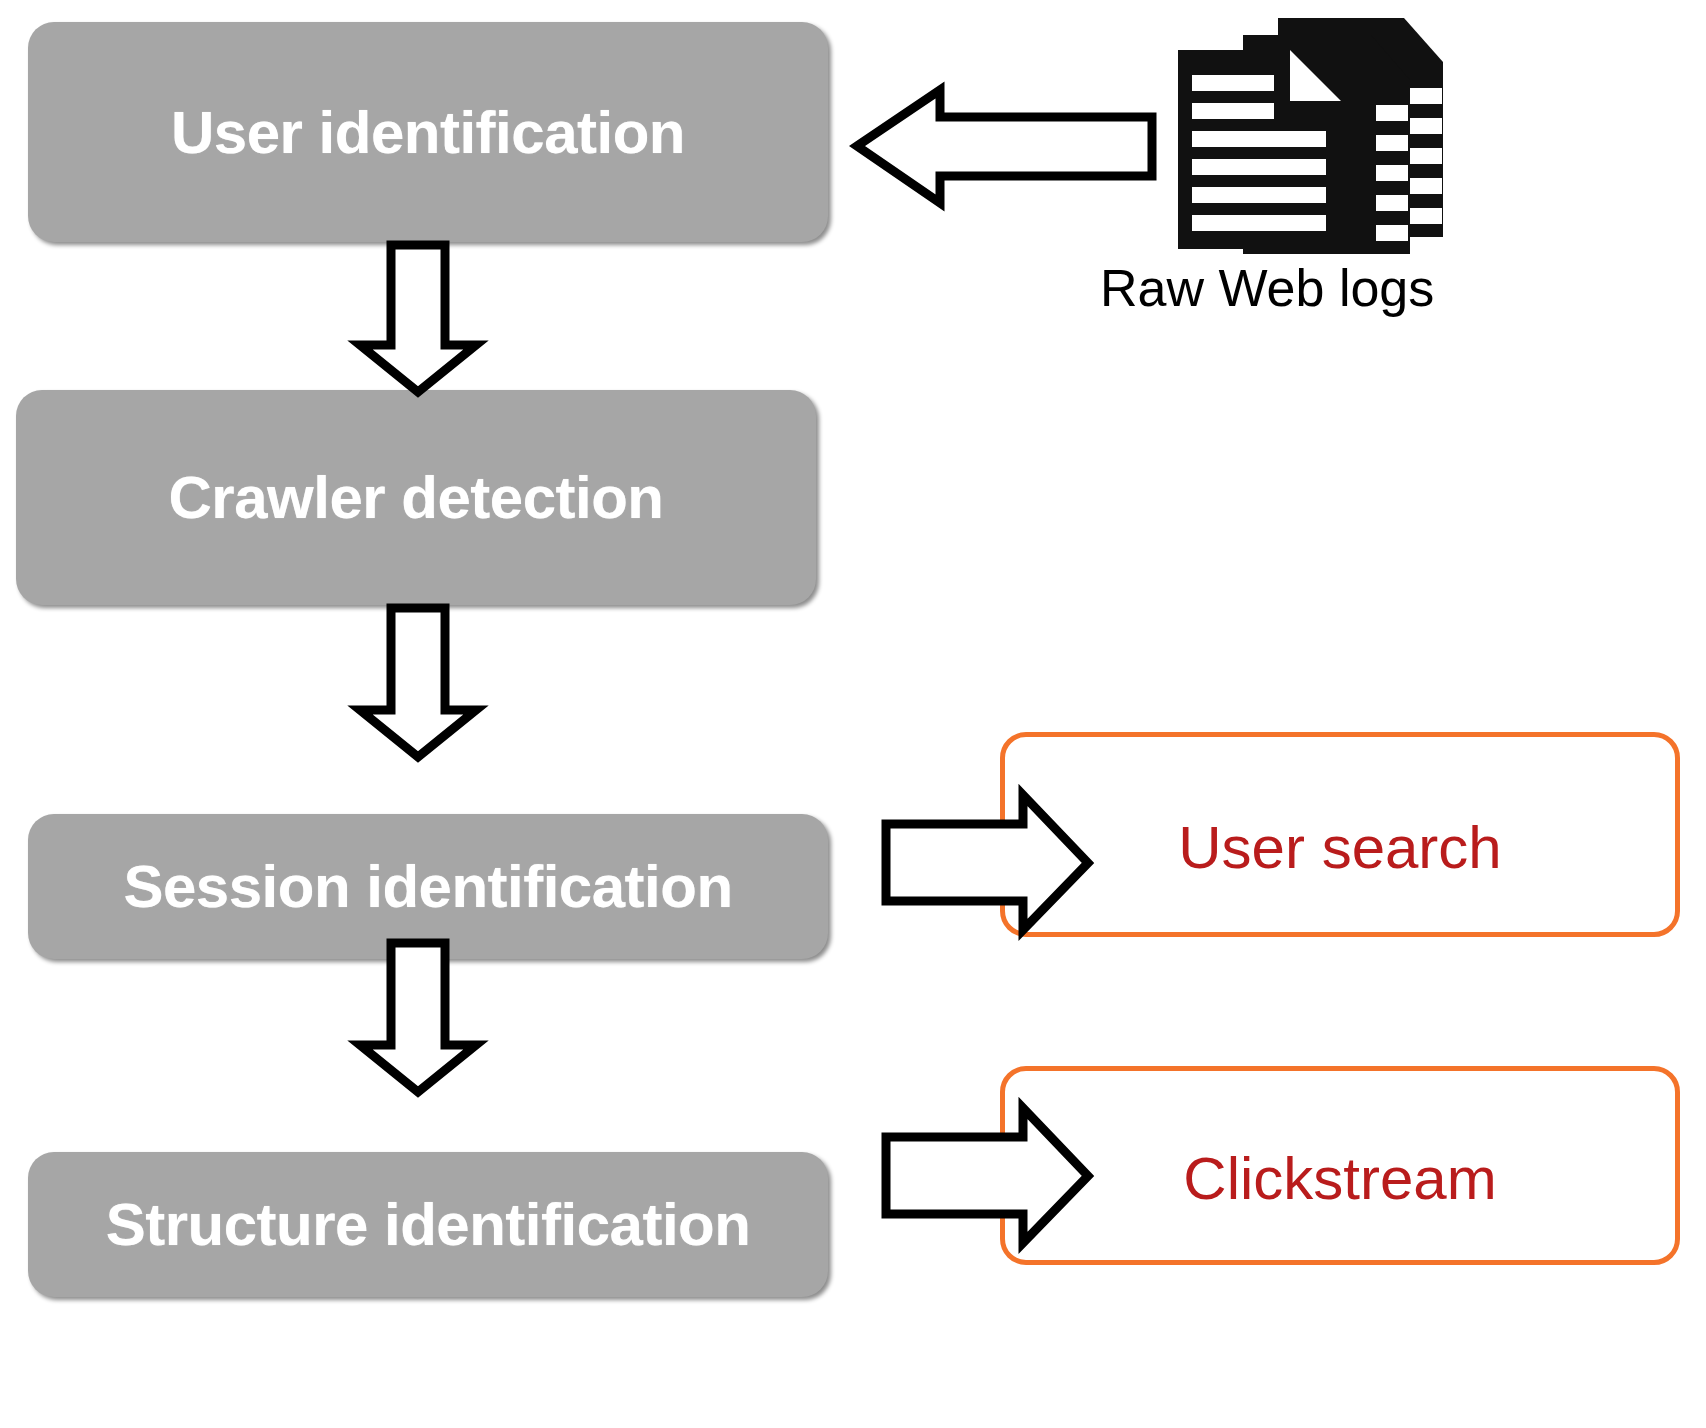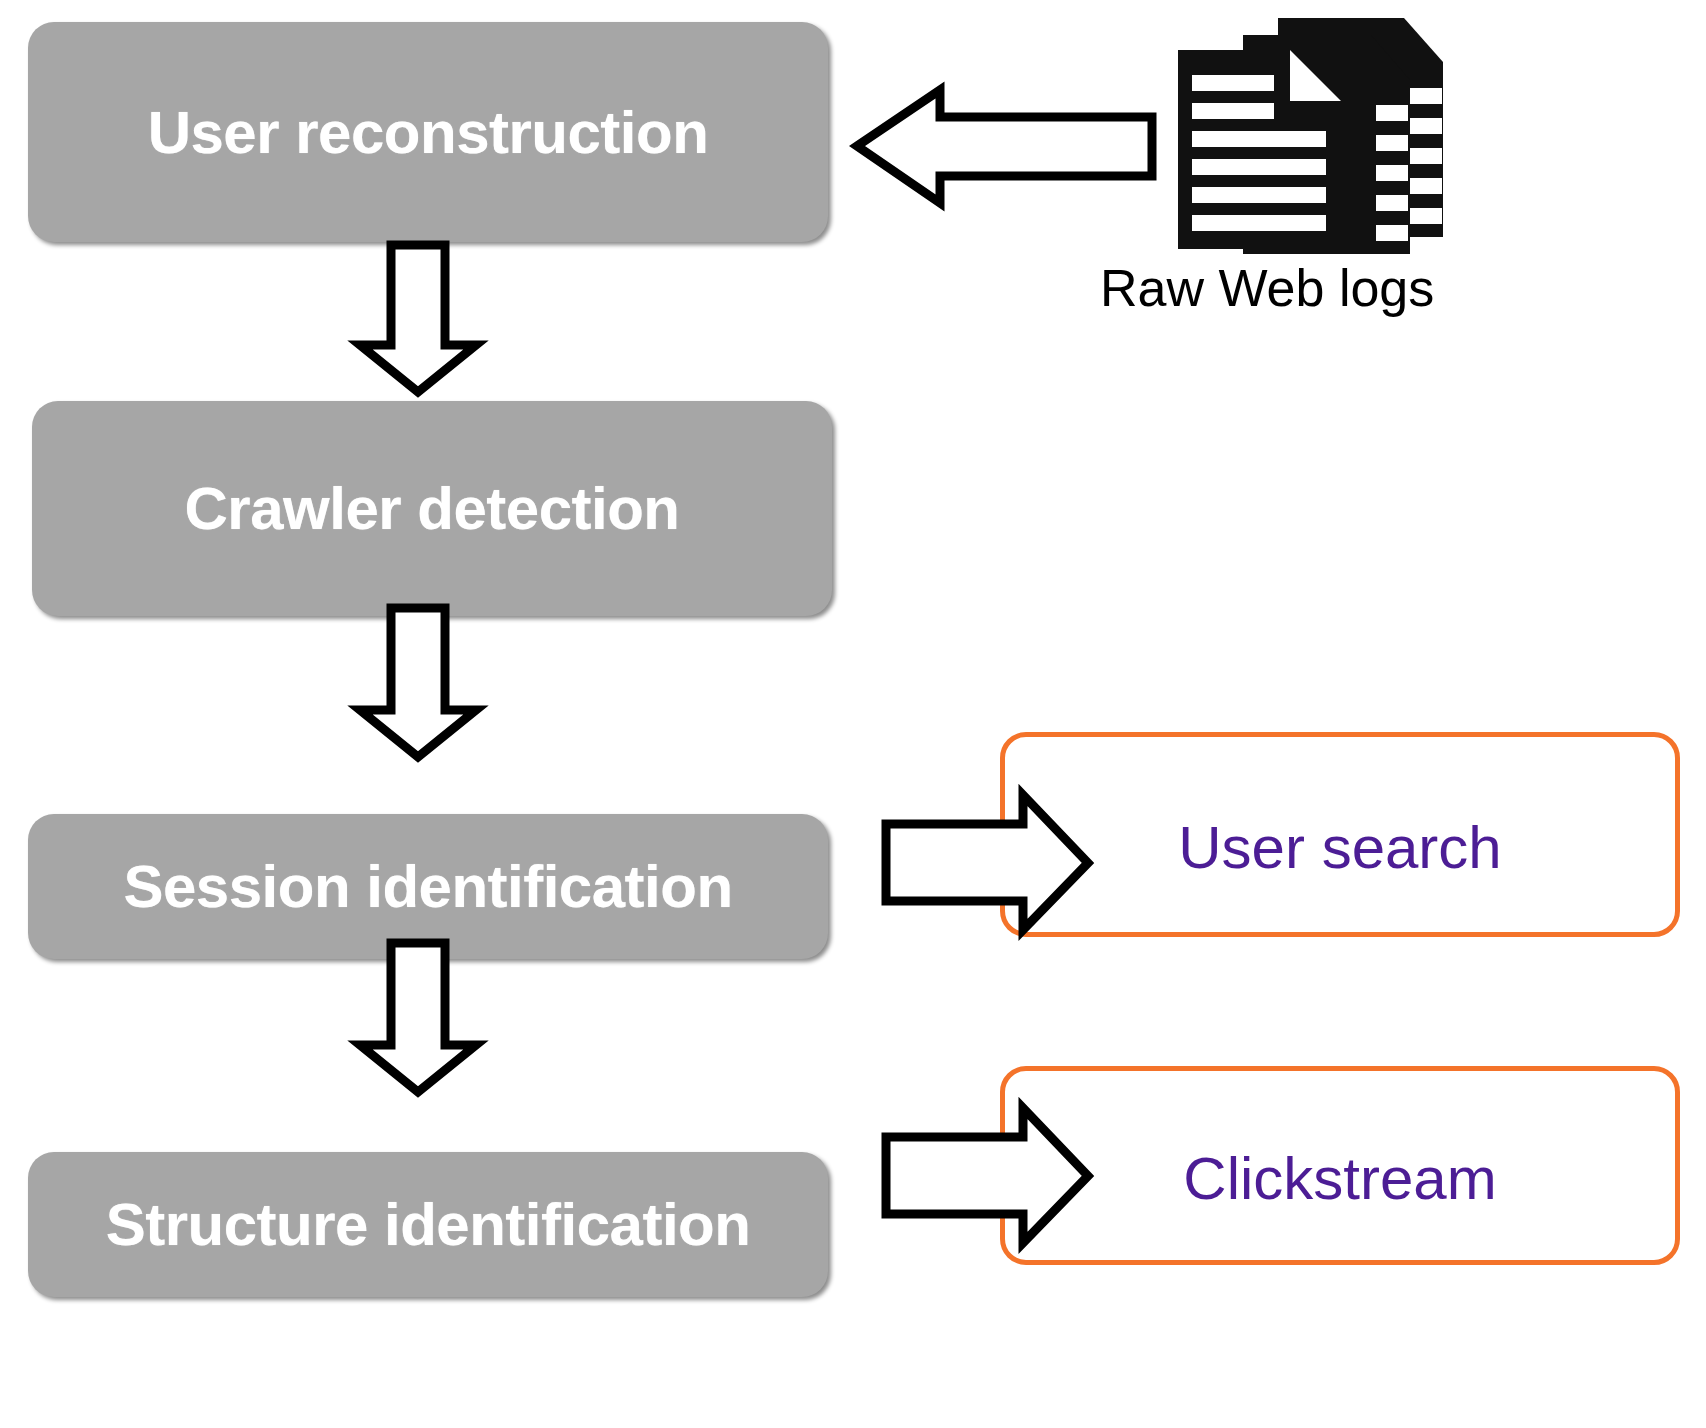--- a/index.html
+++ b/index.html
@@ -45,21 +45,21 @@
     background: #ffffff;
     border: 5px solid #F4732A;
     border-radius: 26px;
     display: flex;
     align-items: center;
     justify-content: center;
     text-align: center;
     box-sizing: border-box;
   }
   .out-label {
-    color: #4c1d95;
+    color: #b91c1c;
     font-size: 60px;
     font-weight: 400;
     line-height: 1.18;
     font-family: "Liberation Sans", sans-serif;
     margin-top: 28px;
   }
 
   
   .caption {
     position: absolute;
@@ -89,24 +89,24 @@
   }
   .doc-icon { fill: #111111; }
   .doc-line { fill: #ffffff; }
 </style>
 </head>
 <body>
 
 <div id="canvas">
 
   <div class="proc-box" style="left:28px; top:22px; width:800px; height:220px;">
-    <span class="proc-label">User reconstruction</span>
+    <span class="proc-label">User identification</span>
   </div>
 
-  <div class="proc-box" style="left:32px; top:390px; width:800px; height:215px;margin-top:11px;">
+  <div class="proc-box" style="left:16px; top:390px; width:800px; height:215px;">
     <span class="proc-label">Crawler detection</span>
   </div>
 
   <div class="proc-box" style="left:28px; top:814px; width:800px; height:145px;">
     <span class="proc-label">Session identification</span>
   </div>
 
   <div class="proc-box" style="left:28px; top:1152px; width:800px; height:145px;">
     <span class="proc-label">Structure identification</span>
   </div>

